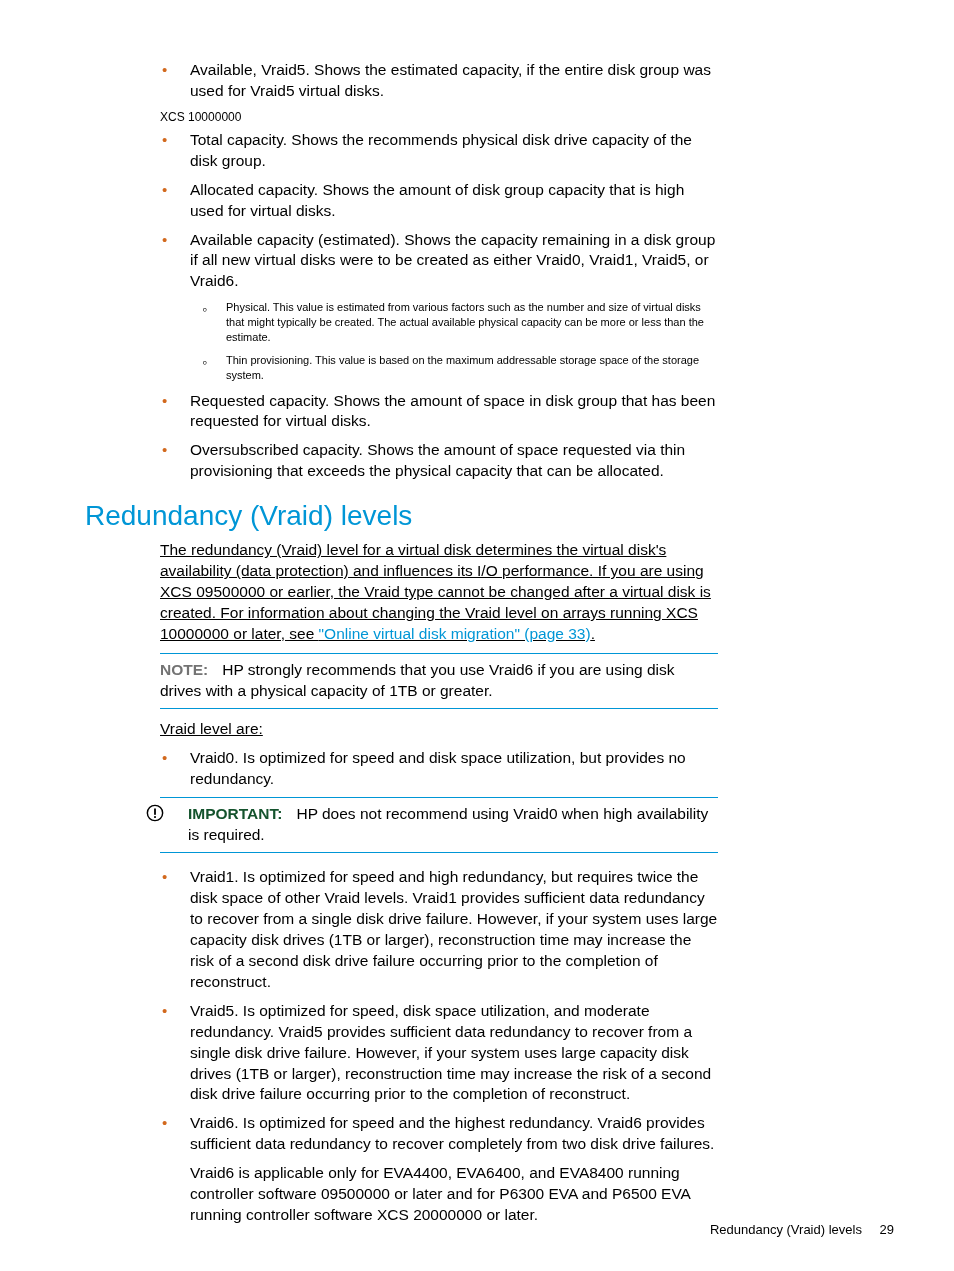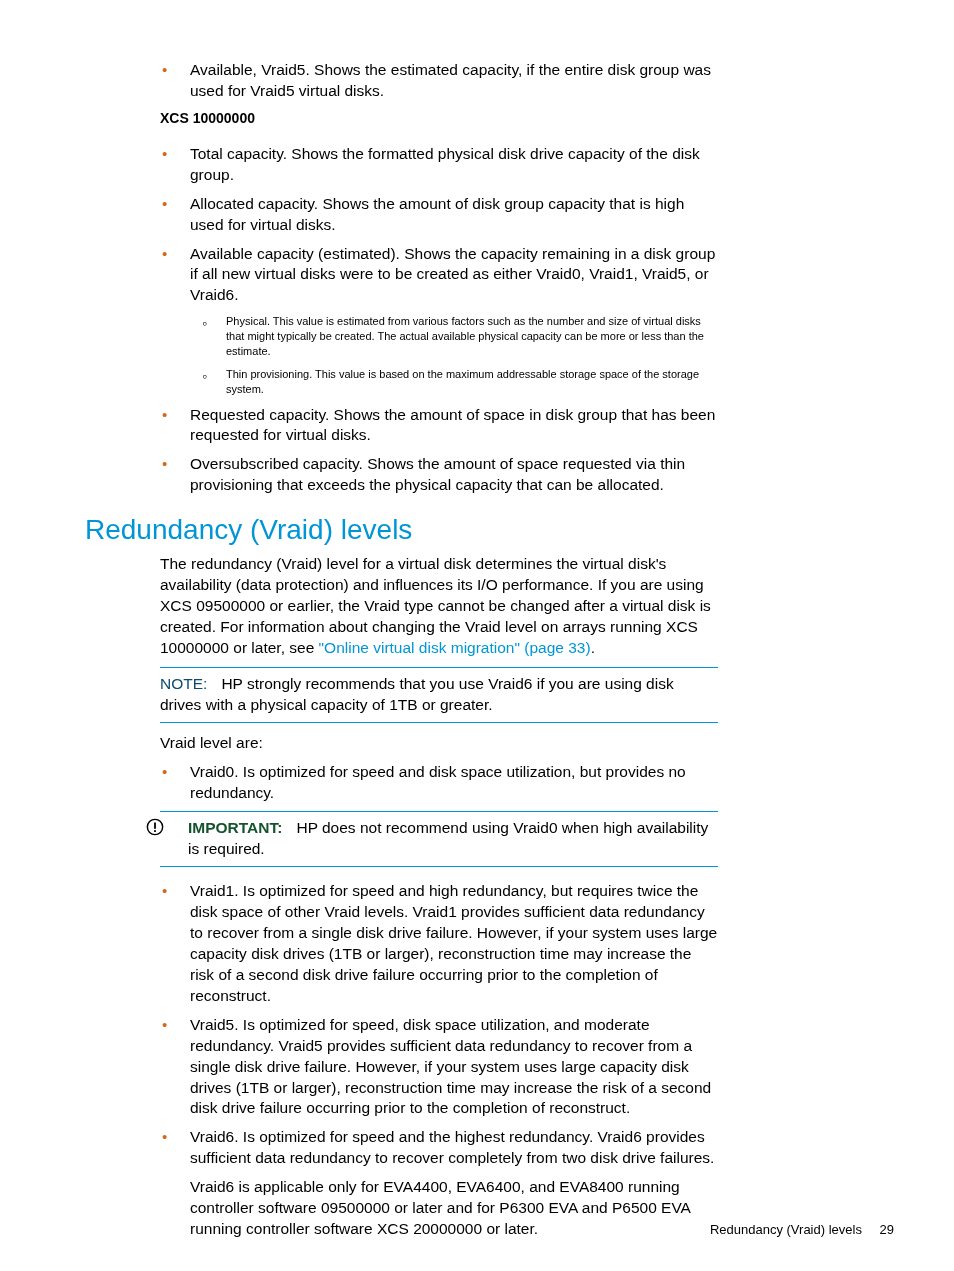--- a/index.html
+++ b/index.html
@@ -49,51 +49,52 @@
     line-height: 1.35;
   }
   ul.lvl2 > li::before {
     content: "◦";
     color: #000;
     position: absolute;
     left: -24px;
     font-size: 14px;
   }
   .subheading {
-    font-weight: bold;
-    font-size: 14px;
-    margin: 6px 0 18px 75px;
+    font-weight: normal;
+    font-size: 12px;
+    margin: 6px 0 6px 75px;
   }
   h2.section {
     color: #0096d6;
     font-weight: normal;
     font-size: 28px;
     margin: 18px 0 8px 0;
     font-family: "Arial", sans-serif;
   }
   .body-text {
     font-size: 15.5px;
     line-height: 1.35;
     margin: 0 0 8px 75px;
+    text-decoration: underline;
   }
   a.link {
     color: #0096d6;
     text-decoration: none;
   }
   .note-block {
     border-top: 1px solid #0096d6;
     border-bottom: 1px solid #0096d6;
     margin: 6px 0 10px 75px;
     padding: 6px 0;
     font-size: 15.5px;
     line-height: 1.35;
   }
   .note-label {
-    color: #0c4a6e;
-    font-weight: normal;
+    color: #737373;
+    font-weight: bold;
     margin-right: 14px;
   }
   .important-block {
     border-top: 1px solid #0096d6;
     border-bottom: 1px solid #0096d6;
     margin: 6px 0 14px 75px;
     padding: 6px 0 6px 28px;
     font-size: 15.5px;
     line-height: 1.35;
     position: relative;
@@ -127,21 +128,21 @@
 
 <div class="page">
 
   <ul class="lvl1">
     <li>Available, Vraid5. Shows the estimated capacity, if the entire disk group was used for Vraid5 virtual disks.</li>
   </ul>
 
   <div class="subheading">XCS 10000000</div>
 
   <ul class="lvl1">
-    <li>Total capacity. Shows the formatted physical disk drive capacity of the disk group.</li>
+    <li>Total capacity. Shows the recommends physical disk drive capacity of the disk group.</li>
     <li>Allocated capacity. Shows the amount of disk group capacity that is high used for virtual disks.</li>
     <li>
       <span>Available capacity (estimated). Shows the capacity remaining in a disk group if all new virtual disks were to be created as either Vraid0, Vraid1, Vraid5, or Vraid6.</span>
       <ul class="lvl2">
         <li>Physical. This value is estimated from various factors such as the number and size of virtual disks that might typically be created. The actual available physical capacity can be more or less than the estimate.</li>
         <li>Thin provisioning. This value is based on the maximum addressable storage space of the storage system.</li>
       </ul>
     </li>
     <li>Requested capacity. Shows the amount of space in disk group that has been requested for virtual disks.</li>
     <li>Oversubscribed capacity. Shows the amount of space requested via thin provisioning that exceeds the physical capacity that can be allocated.</li>

